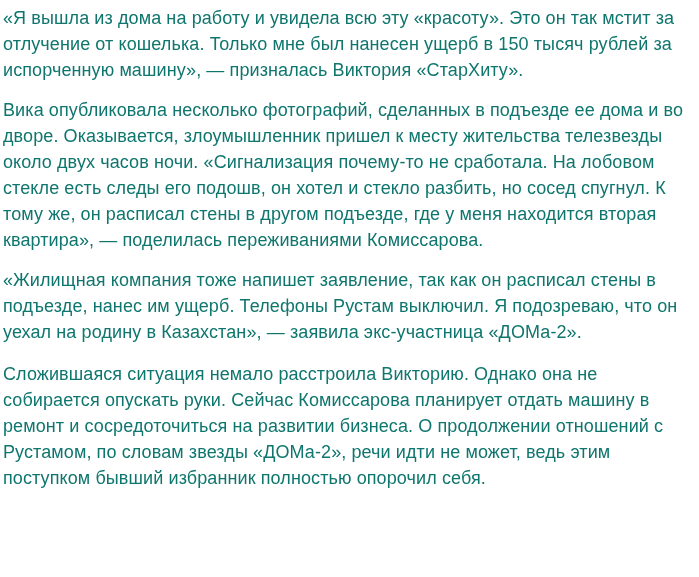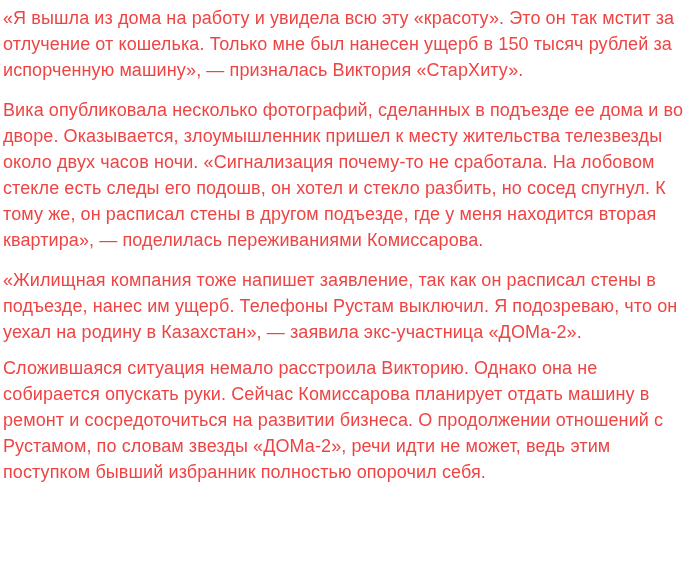--- a/index.html
+++ b/index.html
@@ -11,31 +11,31 @@
     width: 699px;
     height: 577px;
     overflow: hidden;
     box-sizing: border-box;
     font-family: "Liberation Sans", "DejaVu Sans", sans-serif;
   }
   .article-body {
     box-sizing: border-box;
     width: 699px;
     padding: 5px 4px 0 3px;
-    color: #ef4444;
+    color: #0f766e;
     font-size: 18px;
     line-height: 26px;
     font-weight: 400;
     letter-spacing: 0.1px;
   }
   .article-body p {
     margin: 0 0 14px 0;
   }
   .article-body p.tight {
-    margin-bottom: 10px;
+    margin-bottom: 16px;
   }
 </style>
 </head>
 <body>
 
 <div class="article-body">
   <p>«Я вышла из дома на работу и увидела всю эту «красоту». Это он так мстит за отлучение от кошелька. Только мне был нанесен ущерб в 150 тысяч рублей за испорченную машину», — призналась Виктория «СтарХиту».</p>
   <p>Вика опубликовала несколько фотографий, сделанных в подъезде ее дома и во дворе. Оказывается, злоумышленник пришел к месту жительства телезвезды около двух часов ночи. «Сигнализация почему-то не сработала. На лобовом стекле есть следы его подошв, он хотел и стекло разбить, но сосед спугнул. К тому же, он расписал стены в другом подъезде, где у меня находится вторая квартира», — поделилась переживаниями Комиссарова.</p>
   <p class="tight">«Жилищная компания тоже напишет заявление, так как он расписал стены в подъезде, нанес им ущерб. Телефоны Рустам выключил. Я подозреваю, что он уехал на родину в Казахстан», — заявила экс-участница «ДОМа-2».</p>
   <p>Сложившаяся ситуация немало расстроила Викторию. Однако она не собирается опускать руки. Сейчас Комиссарова планирует отдать машину в ремонт и сосредоточиться на развитии бизнеса. О продолжении отношений с Рустамом, по словам звезды «ДОМа-2», речи идти не может, ведь этим поступком бывший избранник полностью опорочил себя.</p>

